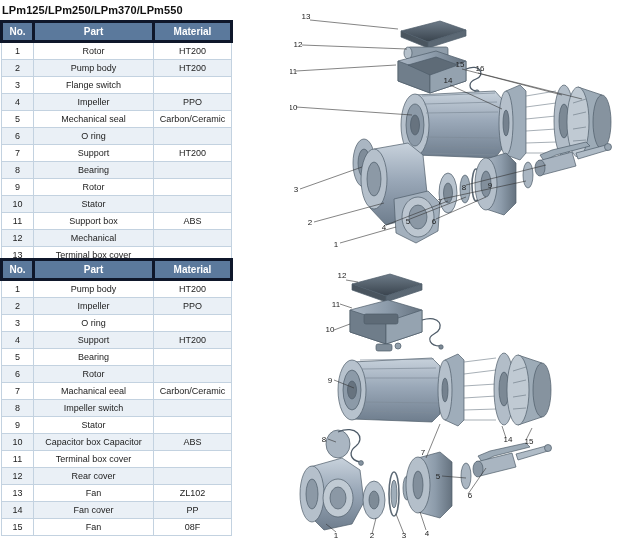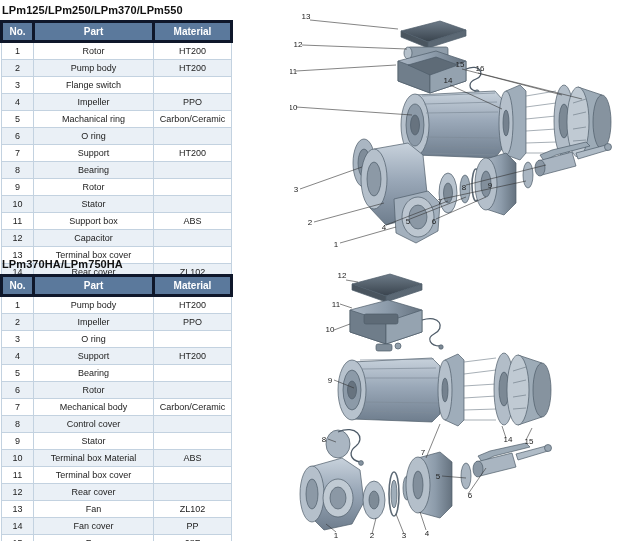--- a/index.html
+++ b/index.html
@@ -102,21 +102,21 @@
           <td>Flange switch</td>
           <td></td>
         </tr>
       <tr>
           <td>4</td>
           <td>Impeller</td>
           <td>PPO</td>
         </tr>
       <tr>
           <td>5</td>
-          <td>Machanical ring</td>
+          <td>Mechanical seal</td>
           <td>Carbon/Ceramic</td>
         </tr>
       <tr>
           <td>6</td>
           <td>O ring</td>
           <td></td>
         </tr>
       <tr>
           <td>7</td>
           <td>Support</td>
@@ -137,21 +137,21 @@
           <td>Stator</td>
           <td></td>
         </tr>
       <tr>
           <td>11</td>
           <td>Support box</td>
           <td>ABS</td>
         </tr>
       <tr>
           <td>12</td>
-          <td>Capacitor</td>
+          <td>Mechanical</td>
           <td></td>
         </tr>
       <tr>
           <td>13</td>
           <td>Terminal box cover</td>
           <td></td>
         </tr>
       <tr>
           <td>14</td>
           <td>Rear cover</td>
@@ -165,21 +165,20 @@
       <tr>
           <td>16</td>
           <td>Fan cover</td>
           <td>08F</td>
         </tr>
     </tbody>
   </table>
 </div>
 
 <div class="panel" id="panel-bottom">
-  <div class="section-title">LPm370HA/LPm750HA</div>
   <table class="parts">
     <colgroup>
         <col class="c-no">
         <col class="c-part">
         <col class="c-mat">
       </colgroup>
     <thead>
       <tr>
         <th>No.</th>
         <th>Part</th>
@@ -212,36 +211,36 @@
           <td>Bearing</td>
           <td></td>
         </tr>
       <tr>
           <td>6</td>
           <td>Rotor</td>
           <td></td>
         </tr>
       <tr>
           <td>7</td>
-          <td>Mechanical body</td>
+          <td>Machanical eeal</td>
           <td>Carbon/Ceramic</td>
         </tr>
       <tr>
           <td>8</td>
-          <td>Control cover</td>
+          <td>Impeller switch</td>
           <td></td>
         </tr>
       <tr>
           <td>9</td>
           <td>Stator</td>
           <td></td>
         </tr>
       <tr>
           <td>10</td>
-          <td>Terminal box Material</td>
+          <td>Capacitor box Capacitor</td>
           <td>ABS</td>
         </tr>
       <tr>
           <td>11</td>
           <td>Terminal box cover</td>
           <td></td>
         </tr>
       <tr>
           <td>12</td>
           <td>Rear cover</td>

